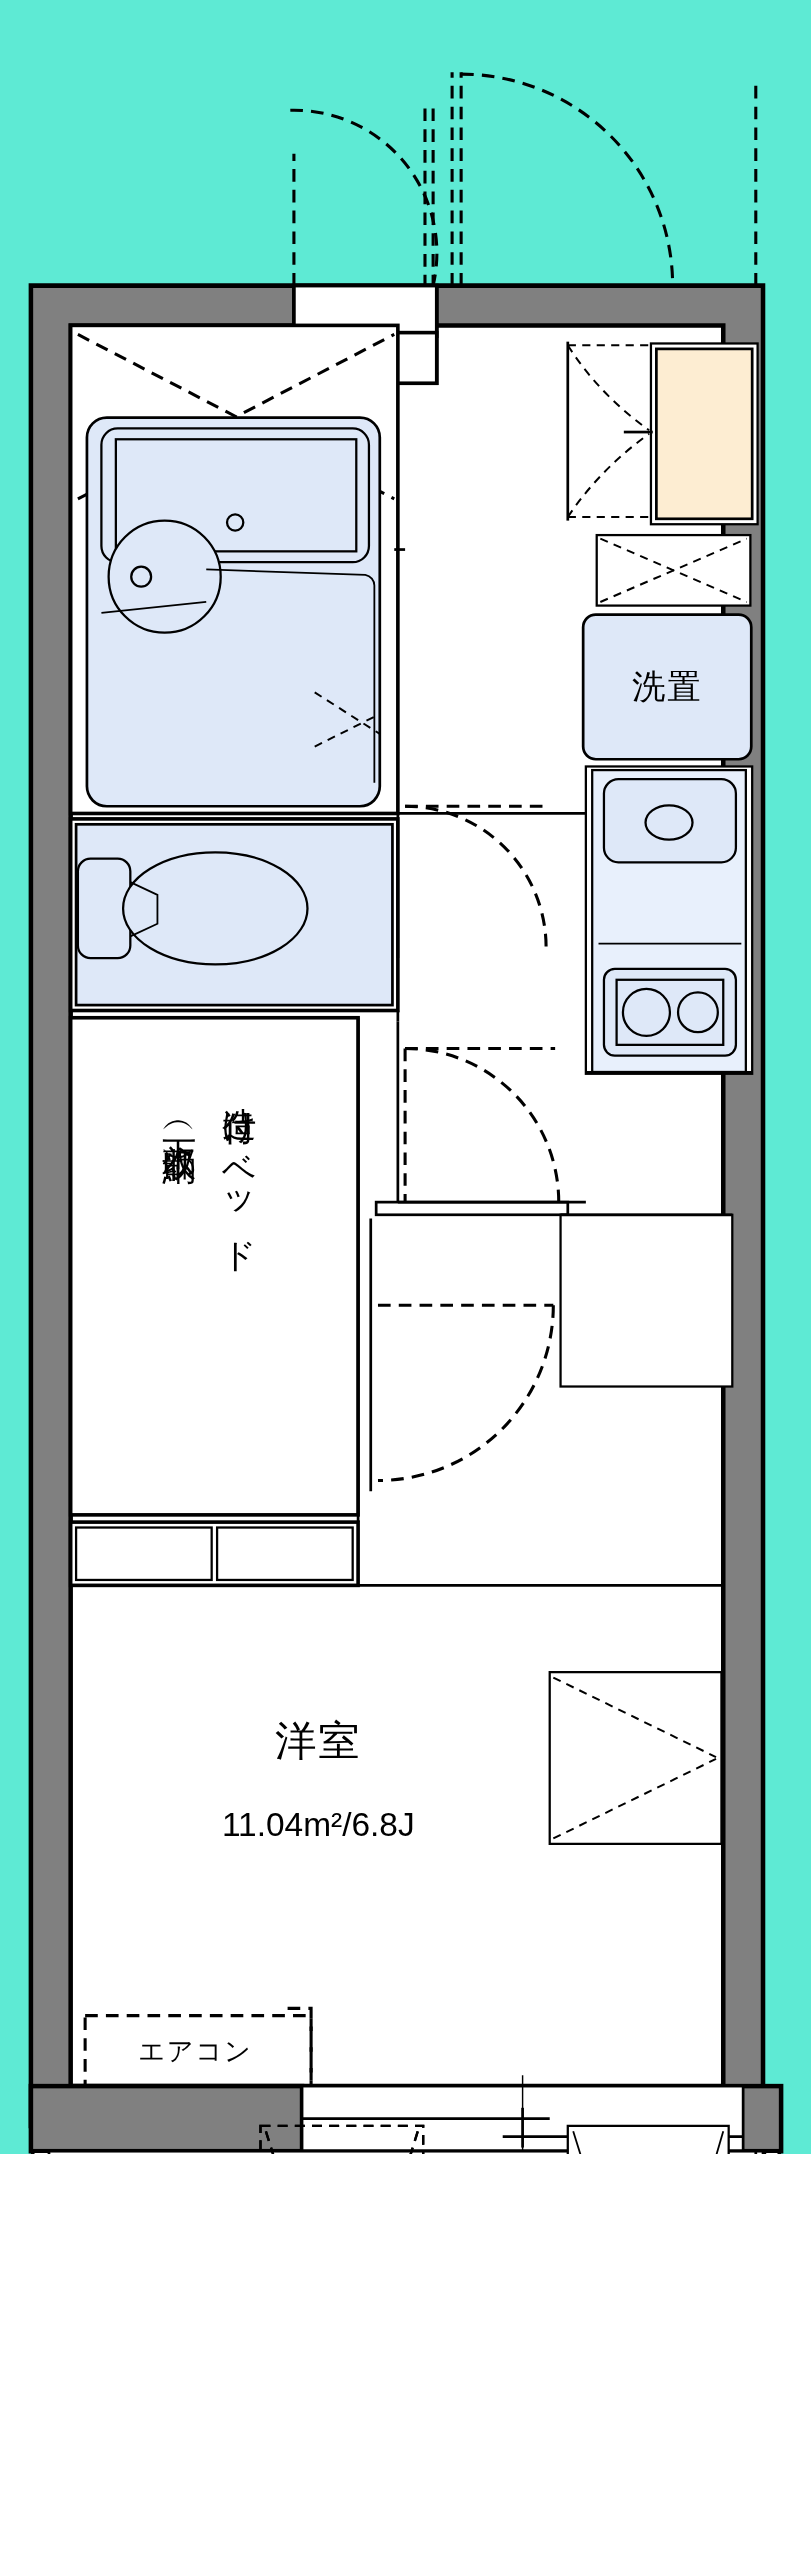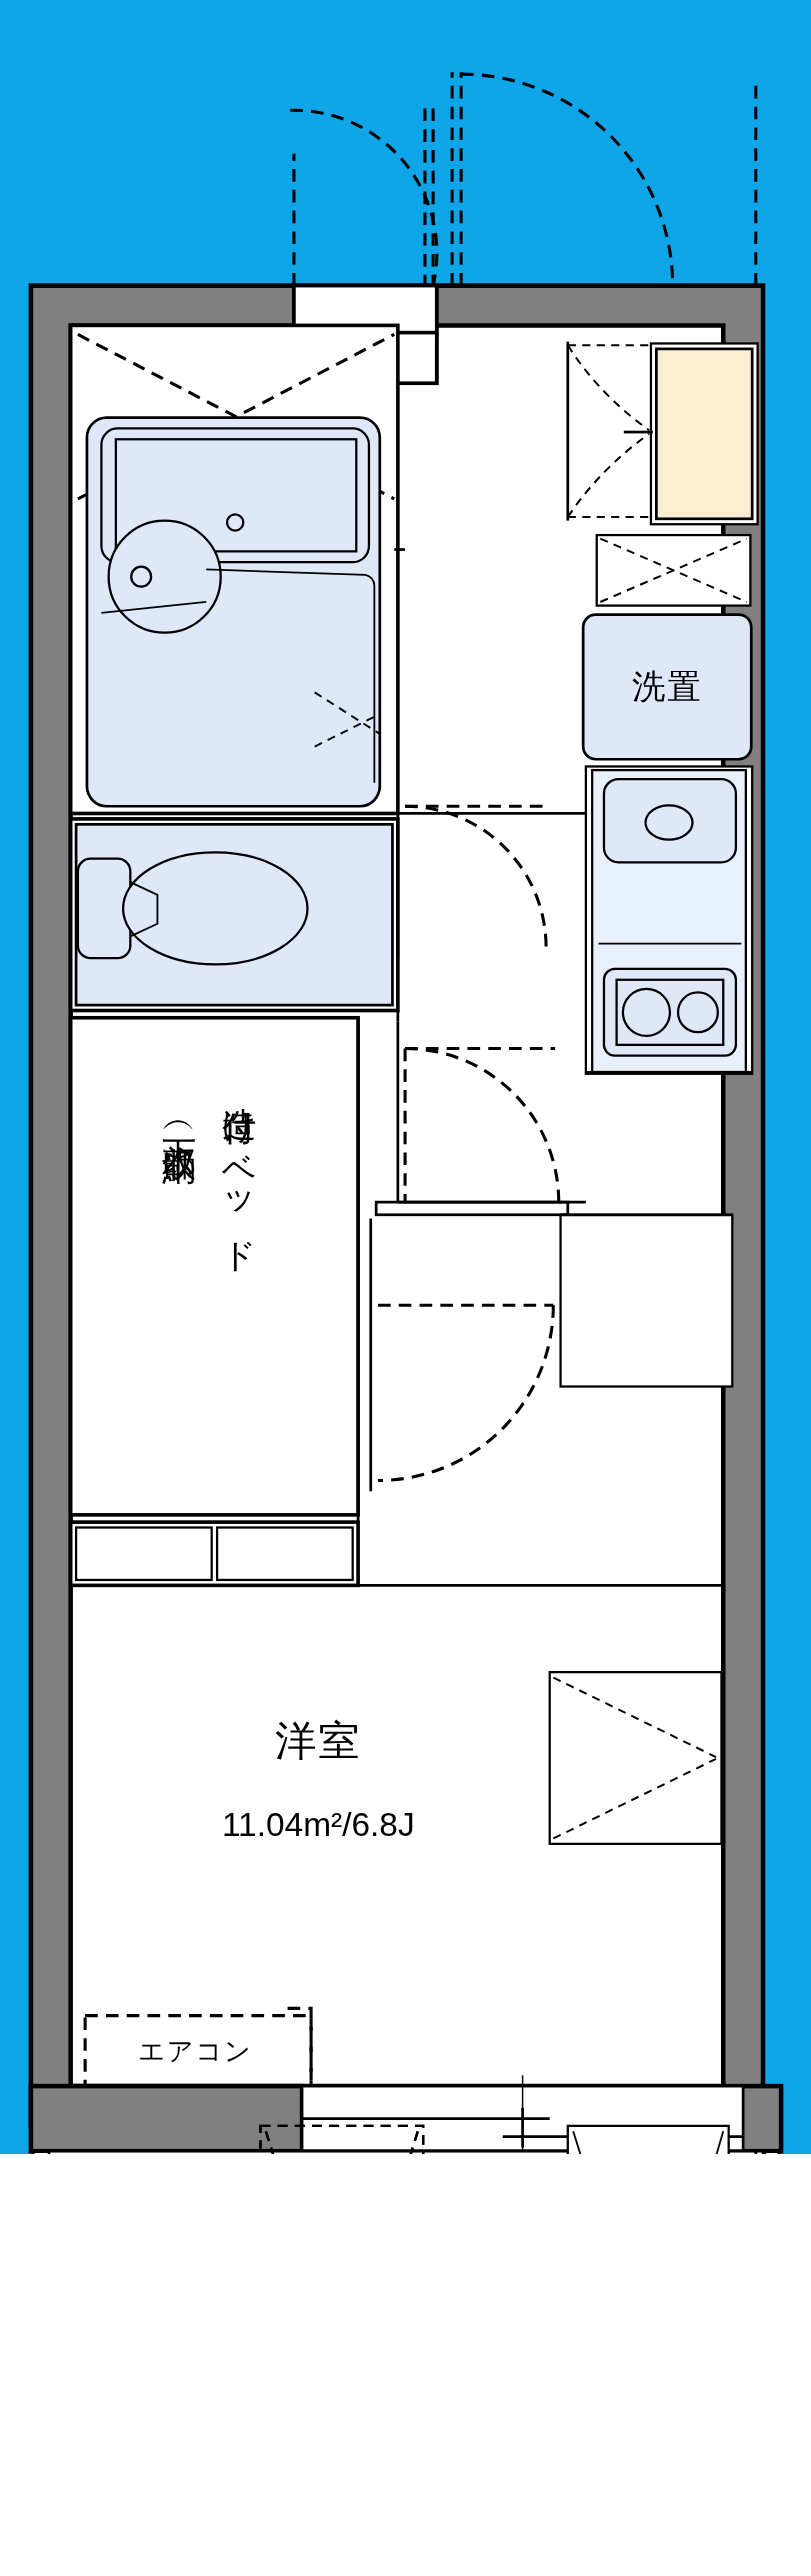--- a/index.html
+++ b/index.html
@@ -6,21 +6,21 @@
   html,body{margin:0;padding:0;background:#ffffff;}
   body{
     width:812px;
     font-family:"Liberation Sans","DejaVu Sans",sans-serif;
     -webkit-font-smoothing:antialiased;
   }
   #plan-root{
     position:relative;
     width:812px;
     height:2154px;
-    background:#0ea5e9;
+    background:#5eead4;
     overflow:hidden;
   }
   svg.plan{display:block;width:812px;height:2576px;}
 
   
   .wall-thick   { fill:#808080; stroke:#000000; stroke-width:5; }
   .thin         { fill:none;    stroke:#000000; stroke-width:3; }
   .thinner      { fill:none;    stroke:#000000; stroke-width:2; }
   .hair         { fill:none;    stroke:#000000; stroke-width:1.6; }
   .white-fill   { fill:#ffffff; stroke:#000000; stroke-width:4; }

